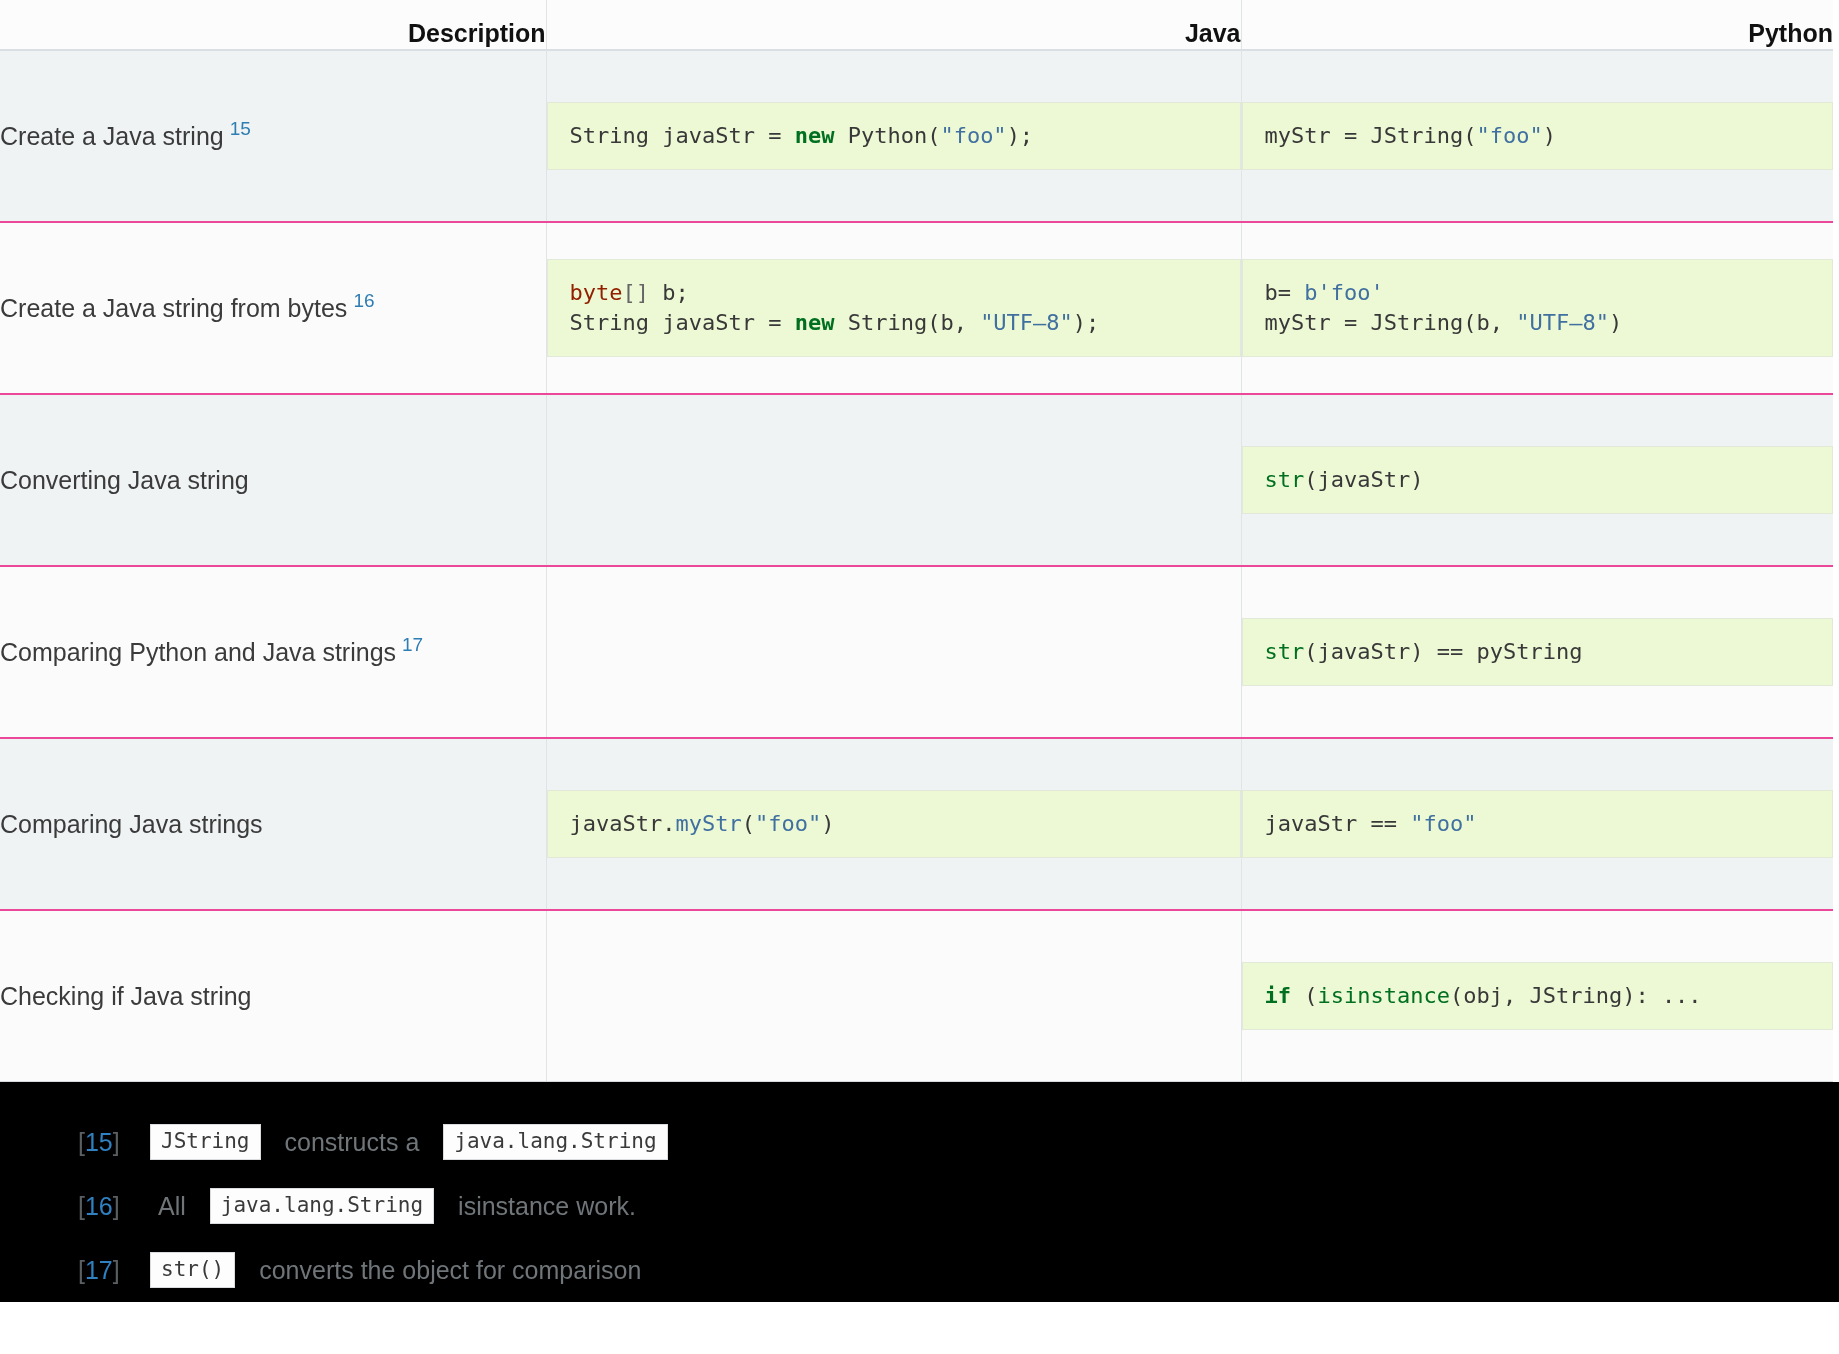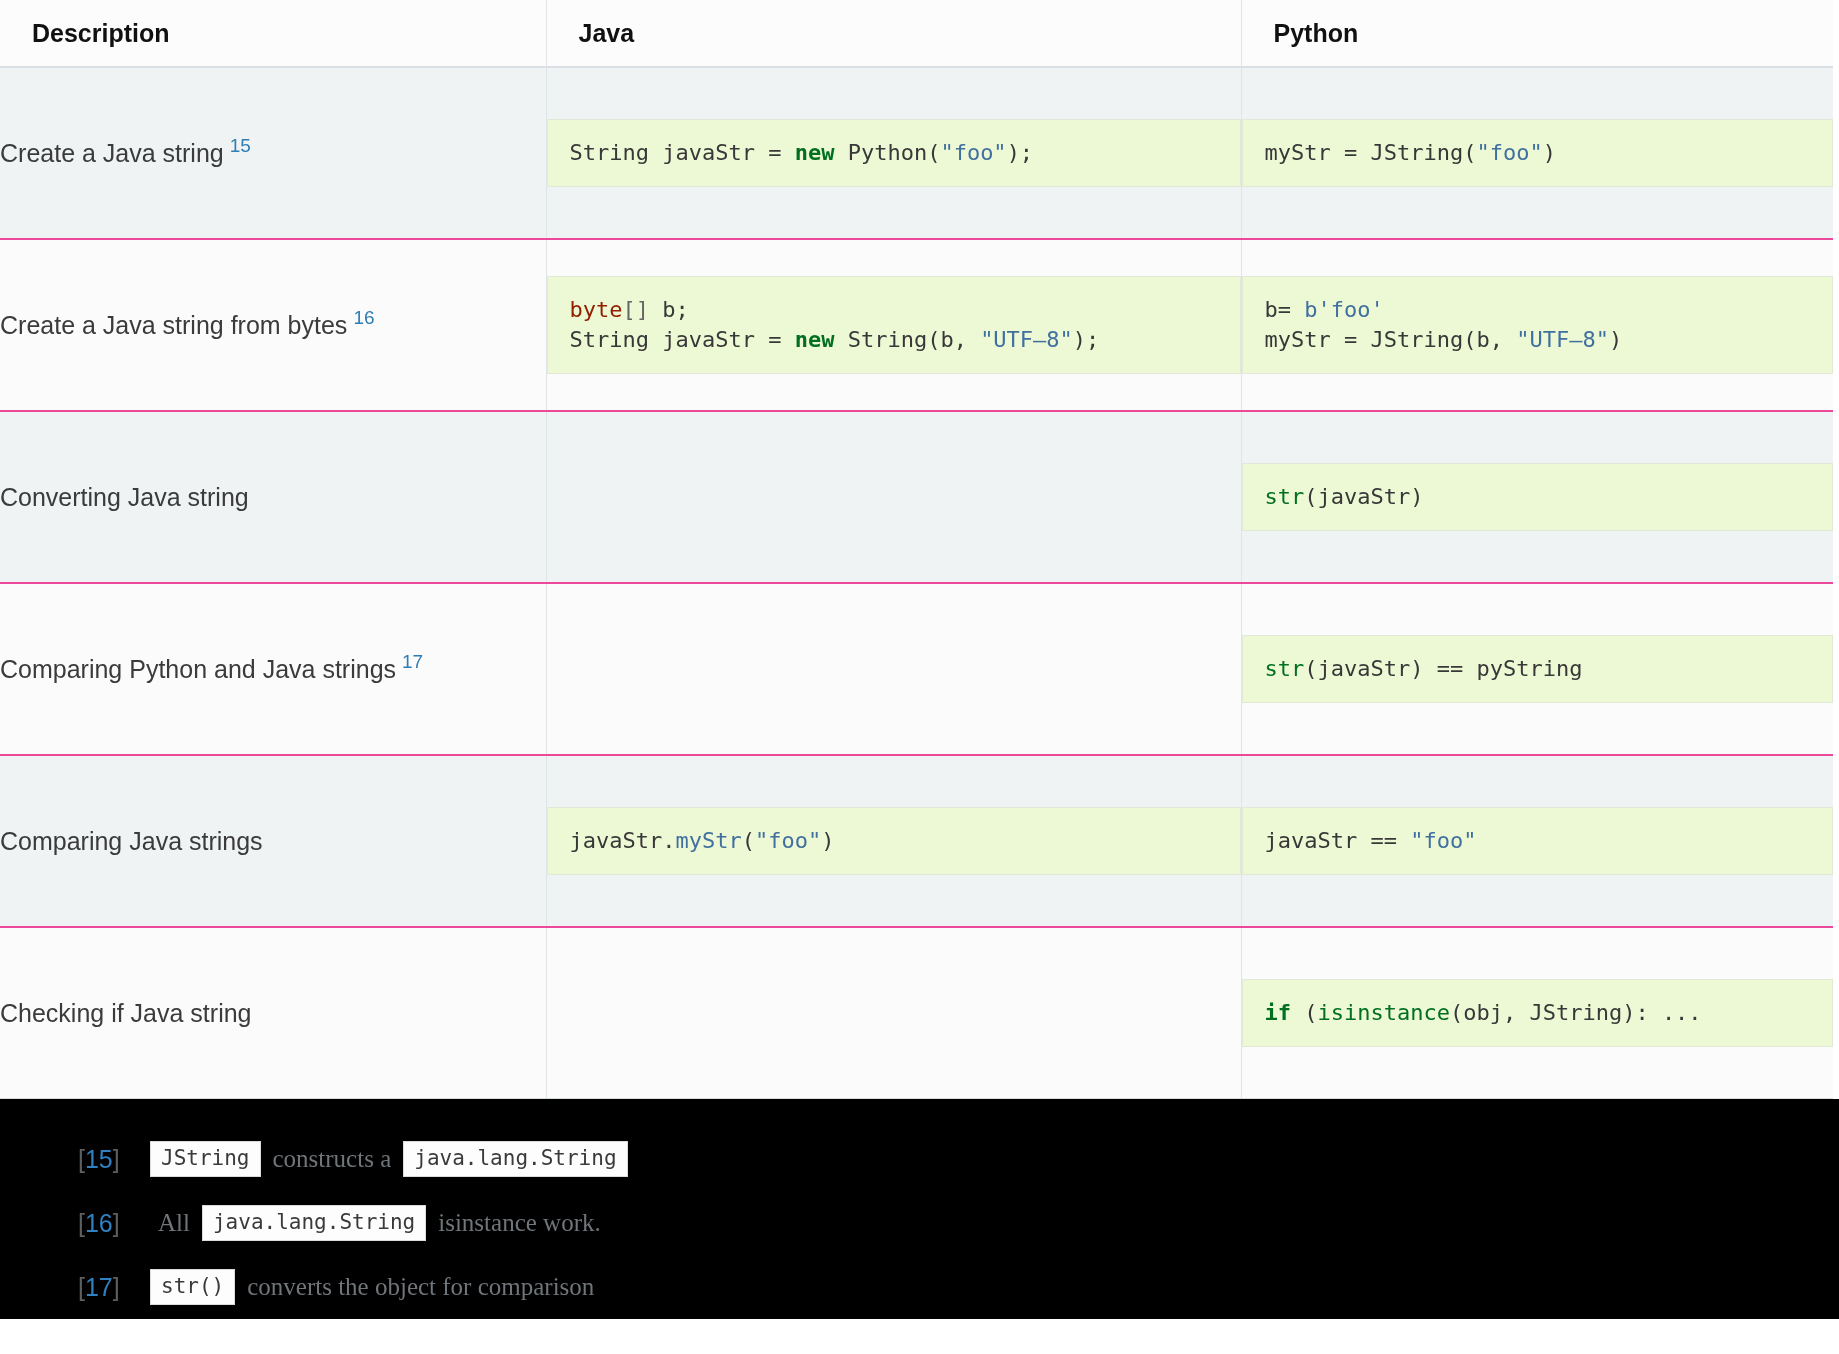--- a/index.html
+++ b/index.html
@@ -25,25 +25,25 @@
     width: 1833px;
     margin: 0;
     background: #fbfbfb;
   }
   table.cmp col.c-desc { width: 546px; }
   table.cmp col.c-java { width: 695px; }
   table.cmp col.c-py   { width: 592px; }
 
   table.cmp thead th {
     background: #fcfcfc;
-    text-align: left;
+    text-align: right;
     font-weight: bold;
     font-size: 25px;
     color: #111111;
-    padding: 18px 0 18px 32px;
+    padding: 18px 0 1px 32px;
     border-bottom: 2px solid #d9dfe2;
     border-right: 1px solid #dfe4e6;
     vertical-align: middle;
     height: 30px;
   }
   table.cmp thead th:last-child { border-right: none; }
 
   table.cmp tbody tr.odd  { background: #eff3f4; }
   table.cmp tbody tr.even { background: #fbfbfb; }
 
@@ -113,25 +113,25 @@
     padding-left: 78px;
     box-sizing: border-box;
     color: #5a6062;
     font-size: 25px;
     white-space: nowrap;
   }
   .fn-num .n { color: #2f81c2; }
   .fn-text {
     display: flex;
     align-items: center;
-    gap: 4px;
+    gap: 16px;
     color: #7a8084;
     white-space: nowrap;
   }
-  .fn-text .plain { padding: 0 8px; color: #6f7579; font-family: Liberation Serif, serif; }
+  .fn-text .plain { padding: 0 8px; color: #6f7579; }
   .ilcode {
     display: inline-block;
     font-family: "DejaVu Sans Mono", monospace;
     font-size: 21px;
     color: #3a3a3a;
     background: #fdfdfd;
     border: 1px solid #d8dcde;
     padding: 5px 10px;
     line-height: 1.1;
   }

